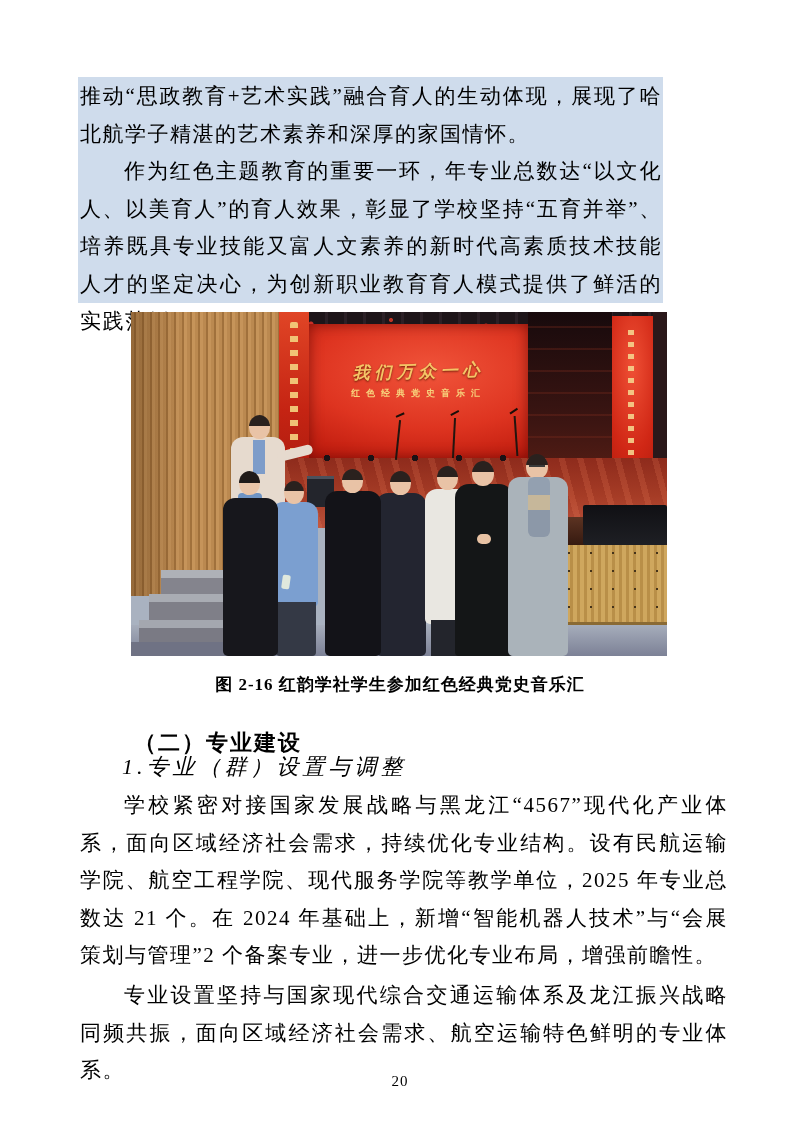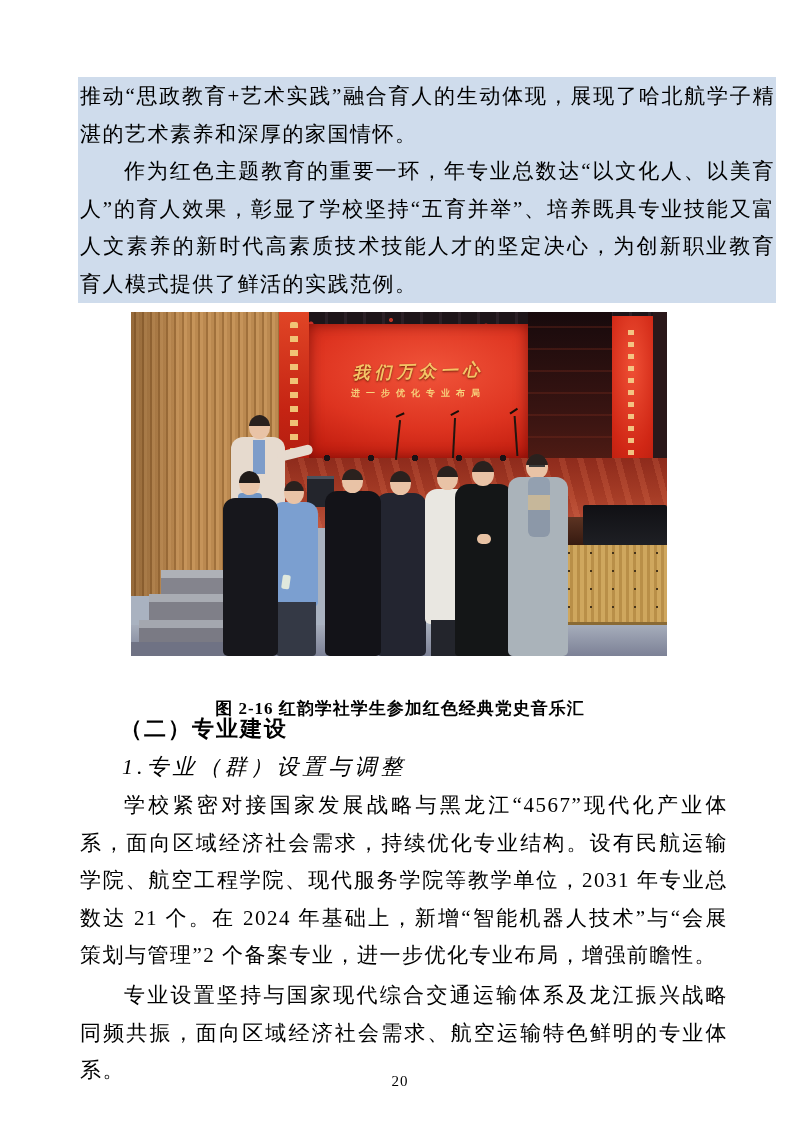--- a/index.html
+++ b/index.html
@@ -6,21 +6,21 @@
   .page {
     position:relative; width:800px; height:1131px; margin:0 auto;
     background:#ffffff; overflow:hidden;
     font-family:"Liberation Serif","DejaVu Serif",serif; color:#000;
   }
   .bodytext { font-size:21px; line-height:37.5px; letter-spacing:1.5px;
     text-align:justify; margin:0; }
   .indent { text-indent:44px; }
 
   
-  .highlight { position:absolute; left:78px; top:77px; width:698px; height:226px;
+  .highlight { position:absolute; left:78px; top:77px; width:585px; height:226px;
     background:#cfdcec; box-sizing:border-box; padding:1px 1px 0 2px; }
 
   
   .photo { position:absolute; left:131px; top:312px; width:536px; height:344px;
     background:#a9b2c0; overflow:hidden; }
   .photo * { position:absolute; }
 
   .ph-ceiling { left:140px; top:0; width:396px; height:58px;
     background:
       radial-gradient(circle 5px at 40px 12px, rgba(220,50,40,.9) 40%, transparent 60%),
@@ -123,23 +123,23 @@
   .p7n { left:346px; top:222px; width:14px; height:10px; background:#e8c2a4; border-radius:5px; z-index:6; }
   .p8h { left:395px; top:142px; width:22px; height:25px; z-index:6; }
   .p8h::after { content:""; position:absolute; left:3px; top:11px; width:16px; height:4px;
     border-top:2px solid #3a3a3a; }
   .p8b { left:377px; top:165px; width:60px; height:179px; background:#aab3ba; z-index:6; }
   .p8f { left:397px; top:165px; width:22px; height:60px; border-radius:6px; z-index:7;
     background:linear-gradient(180deg,#93a0b0 0 30%, #c6b79a 30% 55%, #8c98a8 55%); }
 
   
   .caption { position:absolute; left:0; right:0; top:675px; text-align:center;
-    font-size:17px; font-weight:bold; letter-spacing:1px; line-height:20px;margin-top:24px; }
+    font-size:17px; font-weight:bold; letter-spacing:1px; line-height:20px; }
   .heading { position:absolute; left:80px; top:714px; width:648px; padding-left:40px;
-    box-sizing:border-box; font-size:22px; font-weight:bold; letter-spacing:2px; line-height:30px; margin:0; }
+    box-sizing:border-box; font-size:22px; font-weight:bold; letter-spacing:2px; line-height:30px; margin:14px; }
   .subheading { position:absolute; left:80px; top:752px; width:648px; padding-left:42px;
     box-sizing:border-box; font-size:22px; letter-spacing:4px; line-height:30px;font-style:italic; }
   .para1 { position:absolute; left:80px; top:787px; width:648px; }
   .para2 { position:absolute; left:80px; top:977px; width:648px; }
   .pagenum { position:absolute; left:0; right:0; top:1073px; text-align:center;
     font-size:15px; letter-spacing:1px; }
 </style>
 </head>
 <body>
 
@@ -152,21 +152,21 @@
 
   <div class="photo">
     <div class="ph-ceiling"></div>
     <div class="ph-wood"></div>
     <div class="ph-banner"></div>
     <div class="ph-darkgap"></div>
     <div class="ph-panel2"></div>
     <div class="ph-rightdark"></div>
     <div class="ph-screen">
       <div class="ph-title">我们万众一心</div>
-      <div class="ph-subtitle">进一步优化专业布局</div>
+      <div class="ph-subtitle">红色经典党史音乐汇</div>
     </div>
     <div class="ph-stage"></div>
     <div class="ph-lights"></div>
     <div class="ph-case"></div>
     <div class="mic m1"></div>
     <div class="mic m2"></div>
     <div class="mic m3"></div>
     <div class="ph-counter"></div>
     <div class="ph-speaker"></div>
     <div class="ph-slats"></div>
@@ -206,17 +206,17 @@
     <div class="p2c"></div>
     <div class="pbody p2b"></div>
     <div class="head p2h"></div>
   </div>
 
   <div class="caption">图 2-16 红韵学社学生参加红色经典党史音乐汇</div>
 
   <h3 class="heading">（二）专业建设</h3>
   <div class="subheading">1.专业（群）设置与调整</div>
 
-  <p class="bodytext indent para1">学校紧密对接国家发展战略与黑龙江“4567”现代化产业体系，面向区域经济社会需求，持续优化专业结构。设有民航运输学院、航空工程学院、现代服务学院等教学单位，2031 年专业总数达 21 个。在 2024 年基础上，新增“智能机器人技术”与“会展策划与管理”2 个备案专业，进一步优化专业布局，增强前瞻性。</p>
+  <p class="bodytext indent para1">学校紧密对接国家发展战略与黑龙江“4567”现代化产业体系，面向区域经济社会需求，持续优化专业结构。设有民航运输学院、航空工程学院、现代服务学院等教学单位，2025 年专业总数达 21 个。在 2024 年基础上，新增“智能机器人技术”与“会展策划与管理”2 个备案专业，进一步优化专业布局，增强前瞻性。</p>
   <p class="bodytext indent para2">专业设置坚持与国家现代综合交通运输体系及龙江振兴战略同频共振，面向区域经济社会需求、航空运输特色鲜明的专业体系。</p>
 
   <div class="pagenum">20</div>
 </div>
 
 </body></html>

